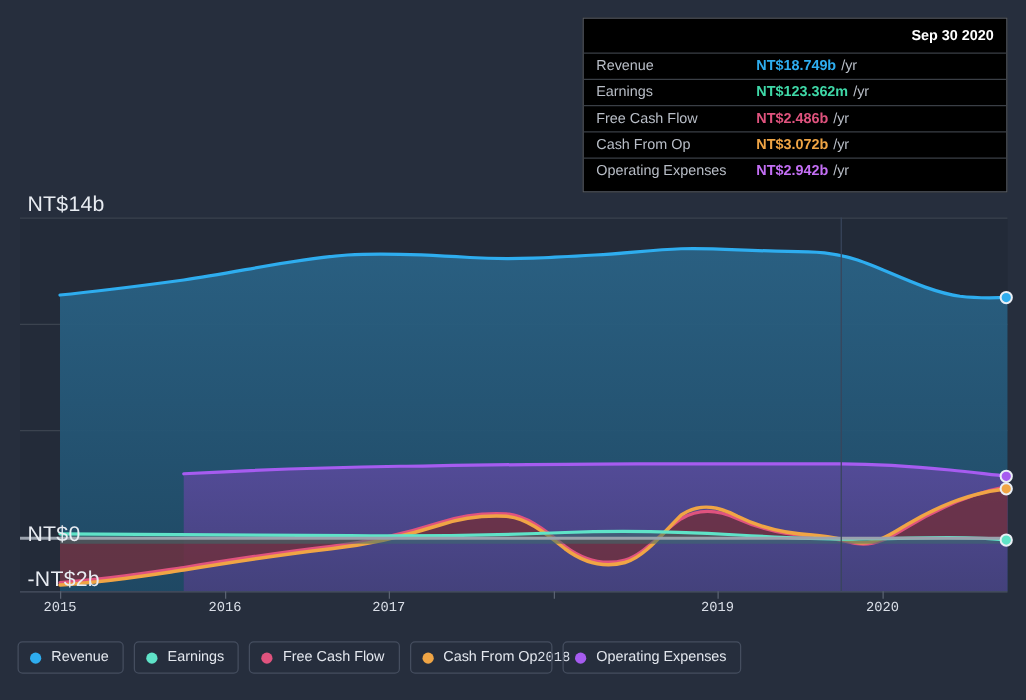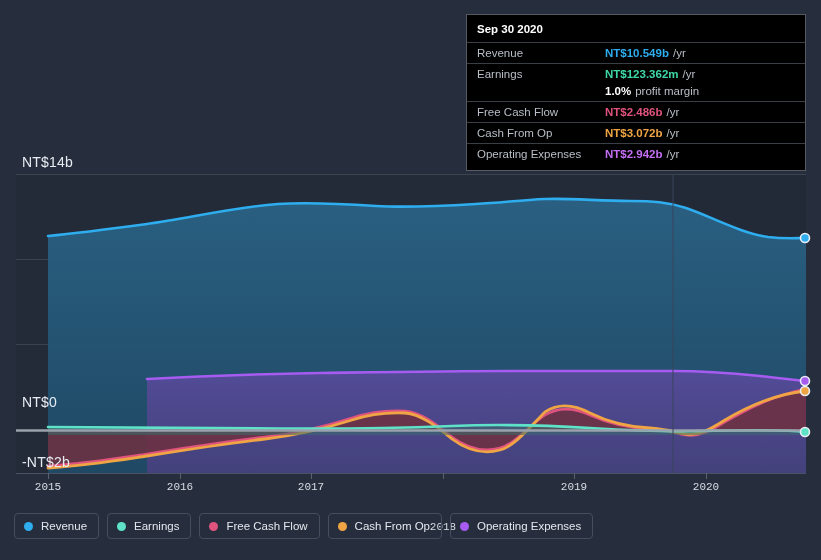--- a/index.html
+++ b/index.html
@@ -10,21 +10,21 @@
     overflow: hidden;
   }
   #root { position: relative; width: 821px; height: 560px; }
 
   
   .plot-wrap { position: absolute; left: 0; top: 0; width: 821px; height: 505px; }
   .plot-svg { position: absolute; left: 0; top: 0; }
 
   .y-label {
     position: absolute;
-    font-size: 14px;
+    font-size: 17px;
     color: #e8ecf2;
     letter-spacing: .2px;
     white-space: nowrap;
   }
   .x-label {
     position: absolute;
     font-size: 11px;
     color: #d9dee7;
     transform: translateX(-50%);
     white-space: nowrap;
@@ -38,20 +38,21 @@
     width: 340px;
     background: #000;
     border: 1px solid #555a63;
     padding: 8px 0 6px 0;
     color: #cfd4dc;
     font-size: 11.5px;
   }
   .tt-title {
     font-weight: bold; color: #fff; font-size: 11.5px;
     padding: 0 10px 7px 10px;
+    text-align: right;
   }
   .tt-row {
     display: flex; align-items: baseline;
     padding: 4px 10px 4px 10px;
     border-top: 1px solid #3a3f46;
   }
   .tt-row.no-rule { border-top: none; padding-top: 1px; }
   .tt-key { width: 128px; color: #b9bec7; flex: 0 0 128px; }
   .tt-val { font-weight: bold; white-space: nowrap; }
   .tt-unit { color: #b9bec7; font-weight: normal; margin-left: 4px; text-align: right; }
@@ -153,51 +154,46 @@
 
       <g>
         <circle cx="805" cy="238" r="4.5" fill="#2eadef" stroke="#e9eef5" stroke-width="1.6"></circle>
         <circle cx="805" cy="381" r="4.5" fill="#a65cf0" stroke="#e9eef5" stroke-width="1.6"></circle>
         <circle cx="805" cy="391" r="4.5" fill="#f0a545" stroke="#e9eef5" stroke-width="1.6"></circle>
         <circle cx="805" cy="432" r="4.5" fill="#5fe3c8" stroke="#e9eef5" stroke-width="1.6"></circle>
       </g>
     </svg>
 
     <div class="y-label" style="left:22px; top:154px;">NT$14b</div>
-    <div class="y-label" style="left:22px; top:394px;">NT$0</div>
+    <div class="y-label" style="left:22px; top:418px;">NT$0</div>
     <div class="y-label" style="left:22px; top:454px;text-align:right;">-NT$2b</div>
 
     <div class="x-label" style="left:48px;  top:481px;">2015</div>
     <div class="x-label" style="left:180px; top:481px;">2016</div>
     <div class="x-label" style="left:311px; top:481px;">2017</div>
     <div class="x-label" style="left:443px; top:481px;margin-top:40px;">2018</div>
     <div class="x-label" style="left:574px; top:481px;">2019</div>
     <div class="x-label" style="left:706px; top:481px;">2020</div>
   </div>
 
   <div class="tooltip">
     <div class="tt-title">Sep 30 2020</div>
 
     <div class="tt-row">
       <span class="tt-key">Revenue</span>
-      <span class="tt-val" style="color:#2eadef">NT$10.549b</span>
+      <span class="tt-val" style="color:#2eadef">NT$18.749b</span>
       <span class="tt-unit">/yr</span>
     </div>
 
     <div class="tt-row">
       <span class="tt-key">Earnings</span>
       <span class="tt-val" style="color:#3fd9a8">NT$123.362m</span>
       <span class="tt-unit">/yr</span>
     </div>
 
-    <div class="tt-row no-rule">
-      <span class="tt-key"></span>
-      <span class="tt-val" style="color:#ffffff">1.0%</span>
-      <span class="tt-unit">profit margin</span>
-    </div>
 
     <div class="tt-row">
       <span class="tt-key">Free Cash Flow</span>
       <span class="tt-val" style="color:#e0537e">NT$2.486b</span>
       <span class="tt-unit">/yr</span>
     </div>
 
     <div class="tt-row">
       <span class="tt-key">Cash From Op</span>
       <span class="tt-val" style="color:#f0a545">NT$3.072b</span>

